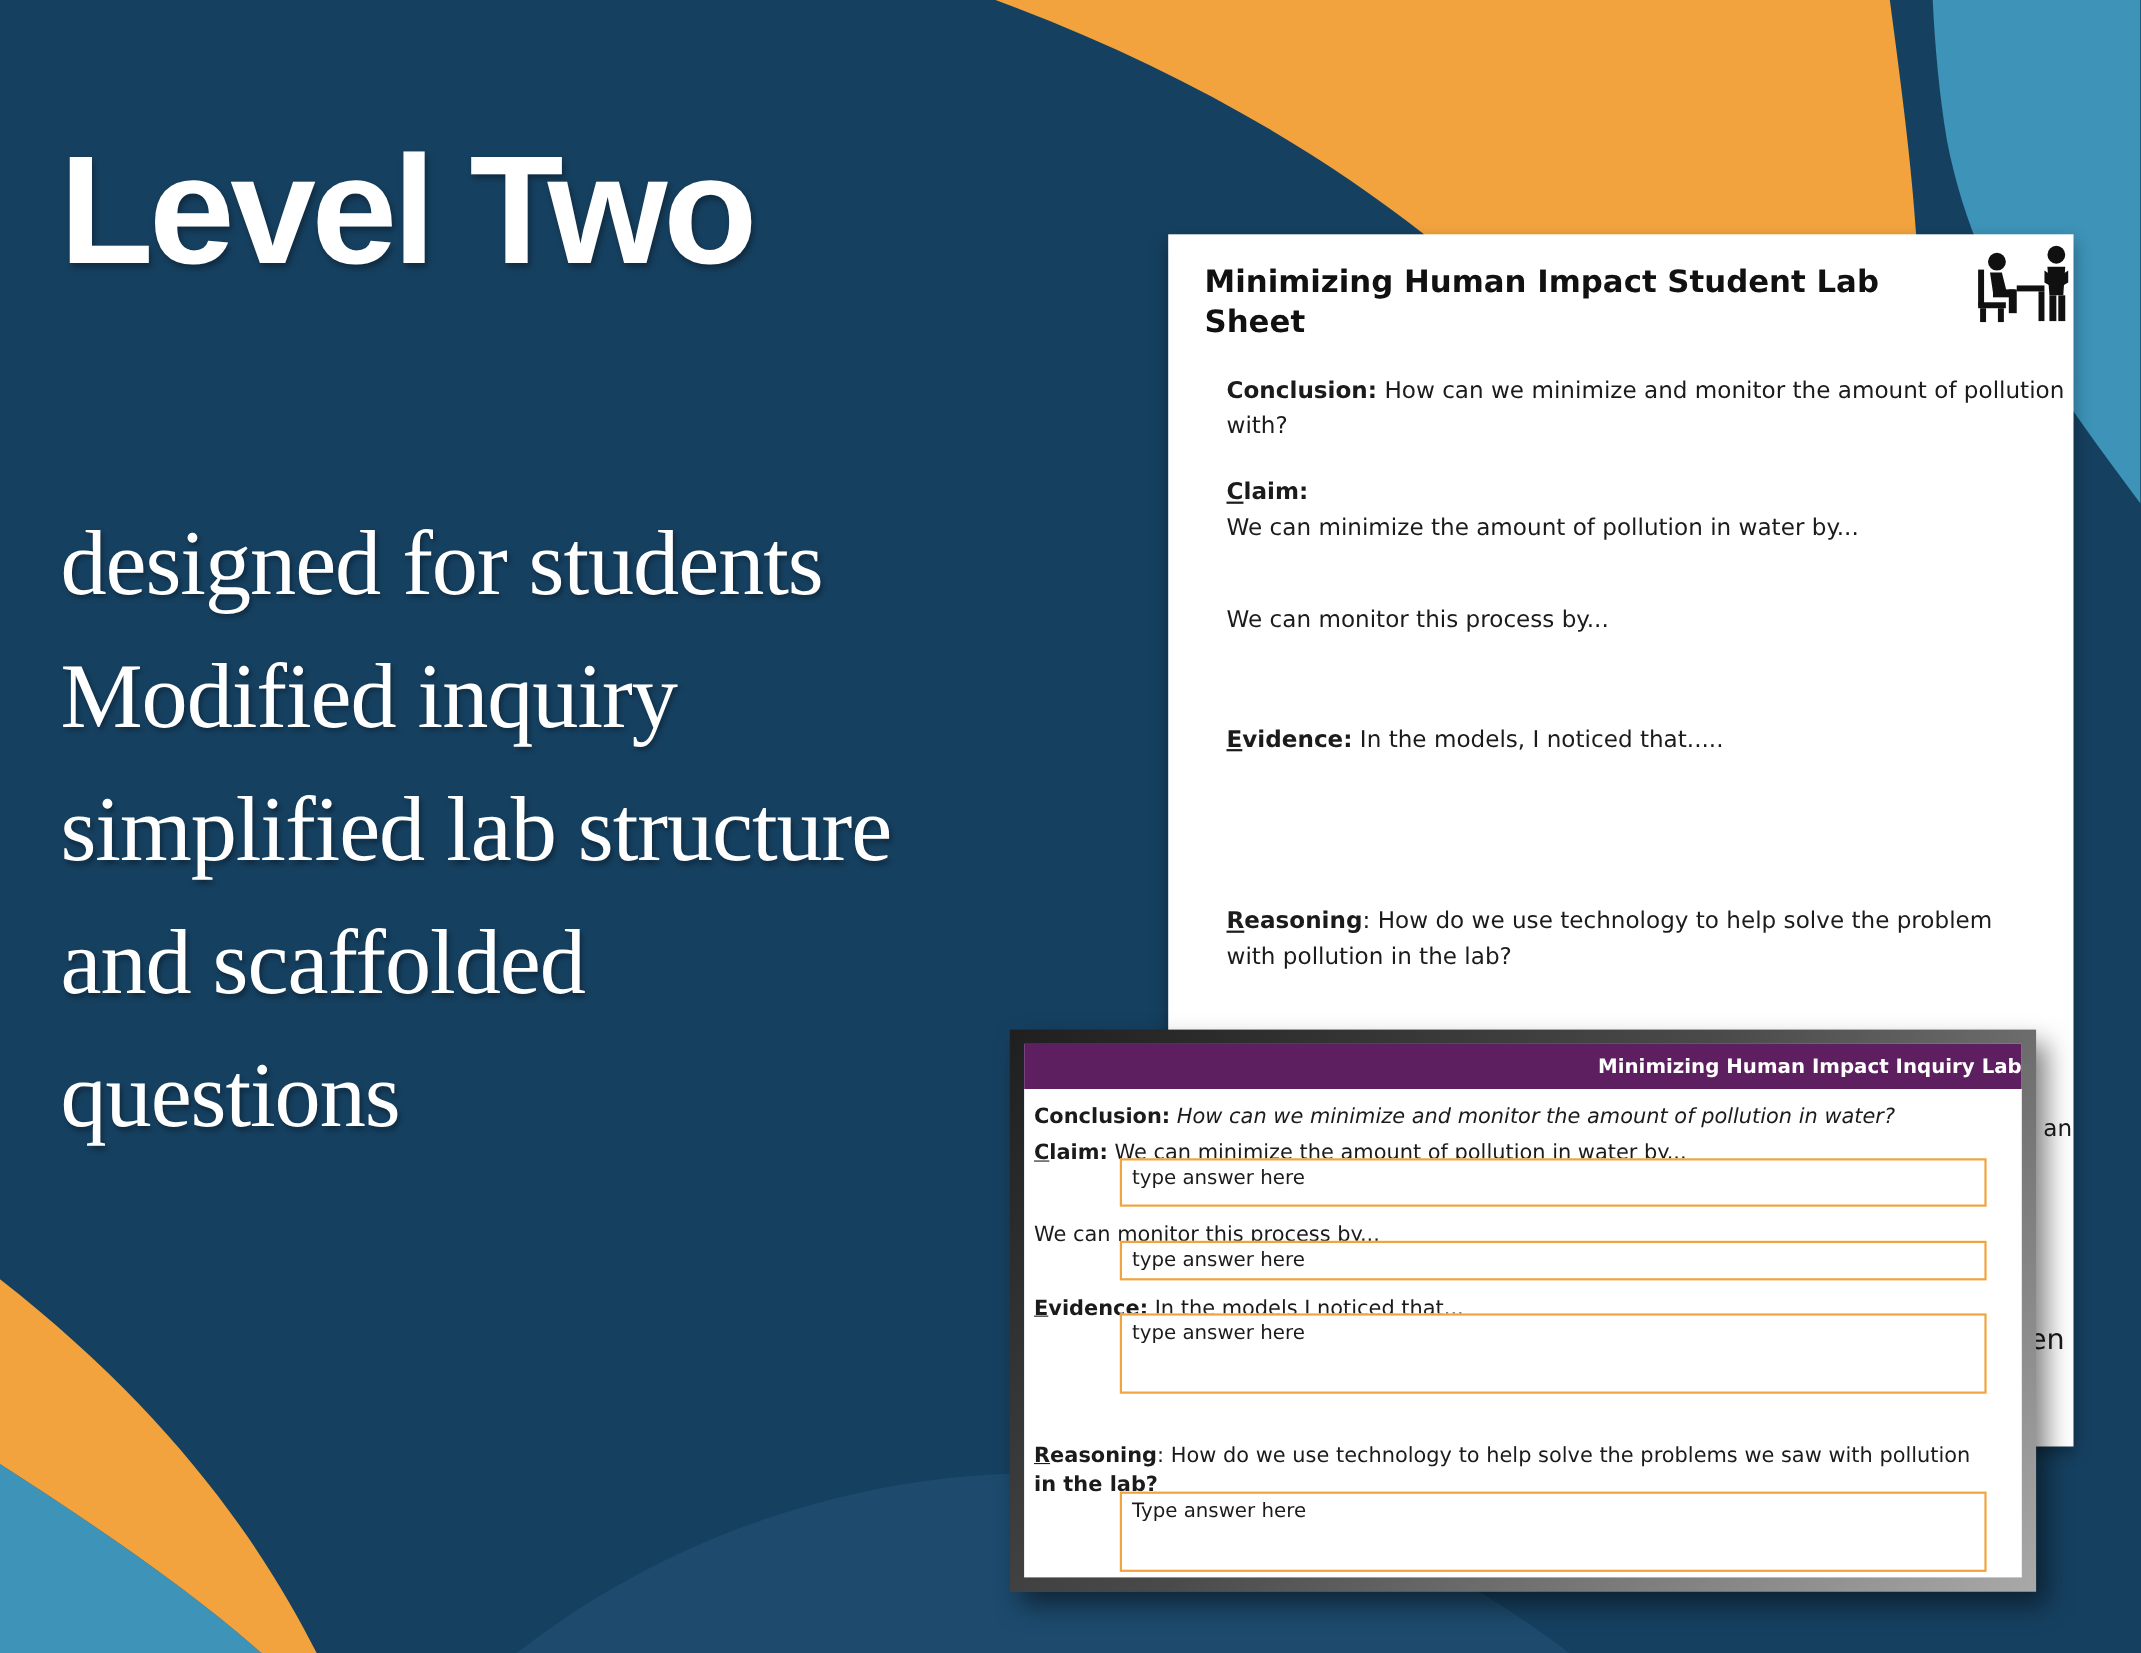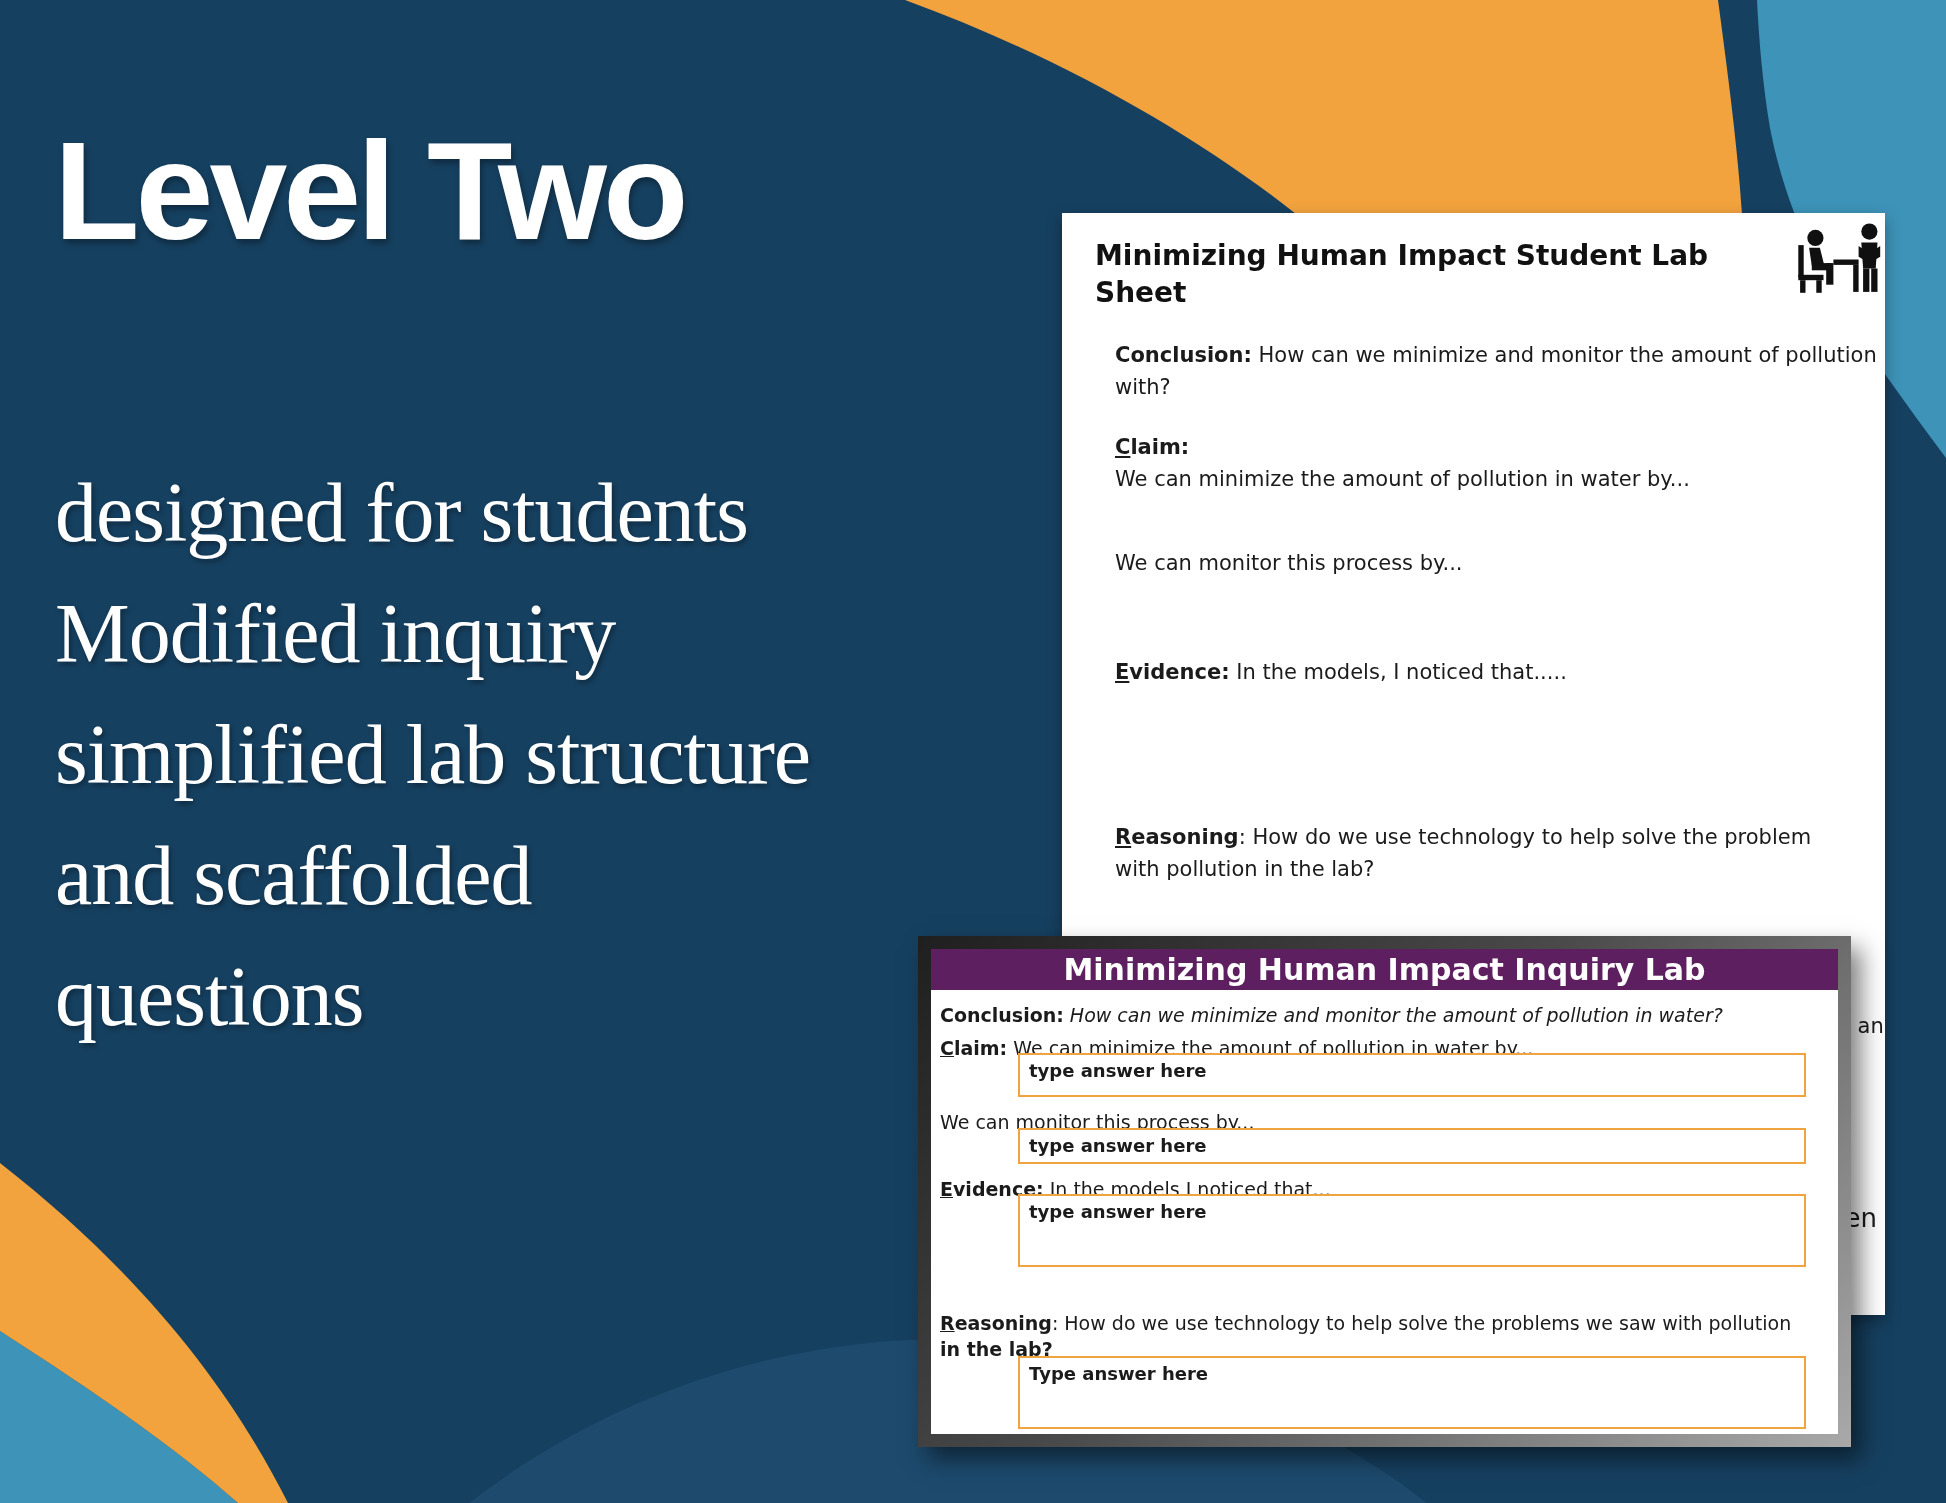--- a/index.html
+++ b/index.html
@@ -52,28 +52,28 @@
     box-shadow:10px 12px 22px rgba(0,0,0,.5);
     box-sizing:border-box;padding:13px;
   }
   .doc2-inner{
     position:relative;width:907px;height:485px;background:#ffffff;
     overflow:hidden;color:#1b1b1b;font-size:19px;
   }
   .d2-header{
     position:absolute;left:0;top:0;width:100%;height:41px;
     background:#5d1f5f;color:#ffffff;
-    font-weight:bold;font-size:30px;line-height:41px;text-align:center;
+    font-weight:bold;font-size:18px;line-height:41px;text-align:right;
     white-space:nowrap;
   }
   .d2-row{position:absolute;left:9px;white-space:nowrap;}
   .answer-box{
     position:absolute;left:87px;width:788px;
     border:2px solid #f0a43f;background:#ffffff;box-sizing:border-box;
-    font-size:18px;padding:5px 0 17px 9px;color:#1b1b1b;font-weight:bold;
+    font-size:18px;padding:5px 0 17px 9px;color:#1b1b1b;
   }
 </style>
 </head>
 <body>
 
 <svg id="bg" viewBox="0 0 1946 1503" xmlns="http://www.w3.org/2000/svg">
   <rect x="0" y="0" width="1946" height="1503" fill="#164060"></rect>
 
   <path d="M1757,0 L1946,0 L1946,458 C1856,336 1794,252 1770,128 C1763,86 1759,42 1757,0 Z" fill="#3d93b8"></path>
 

